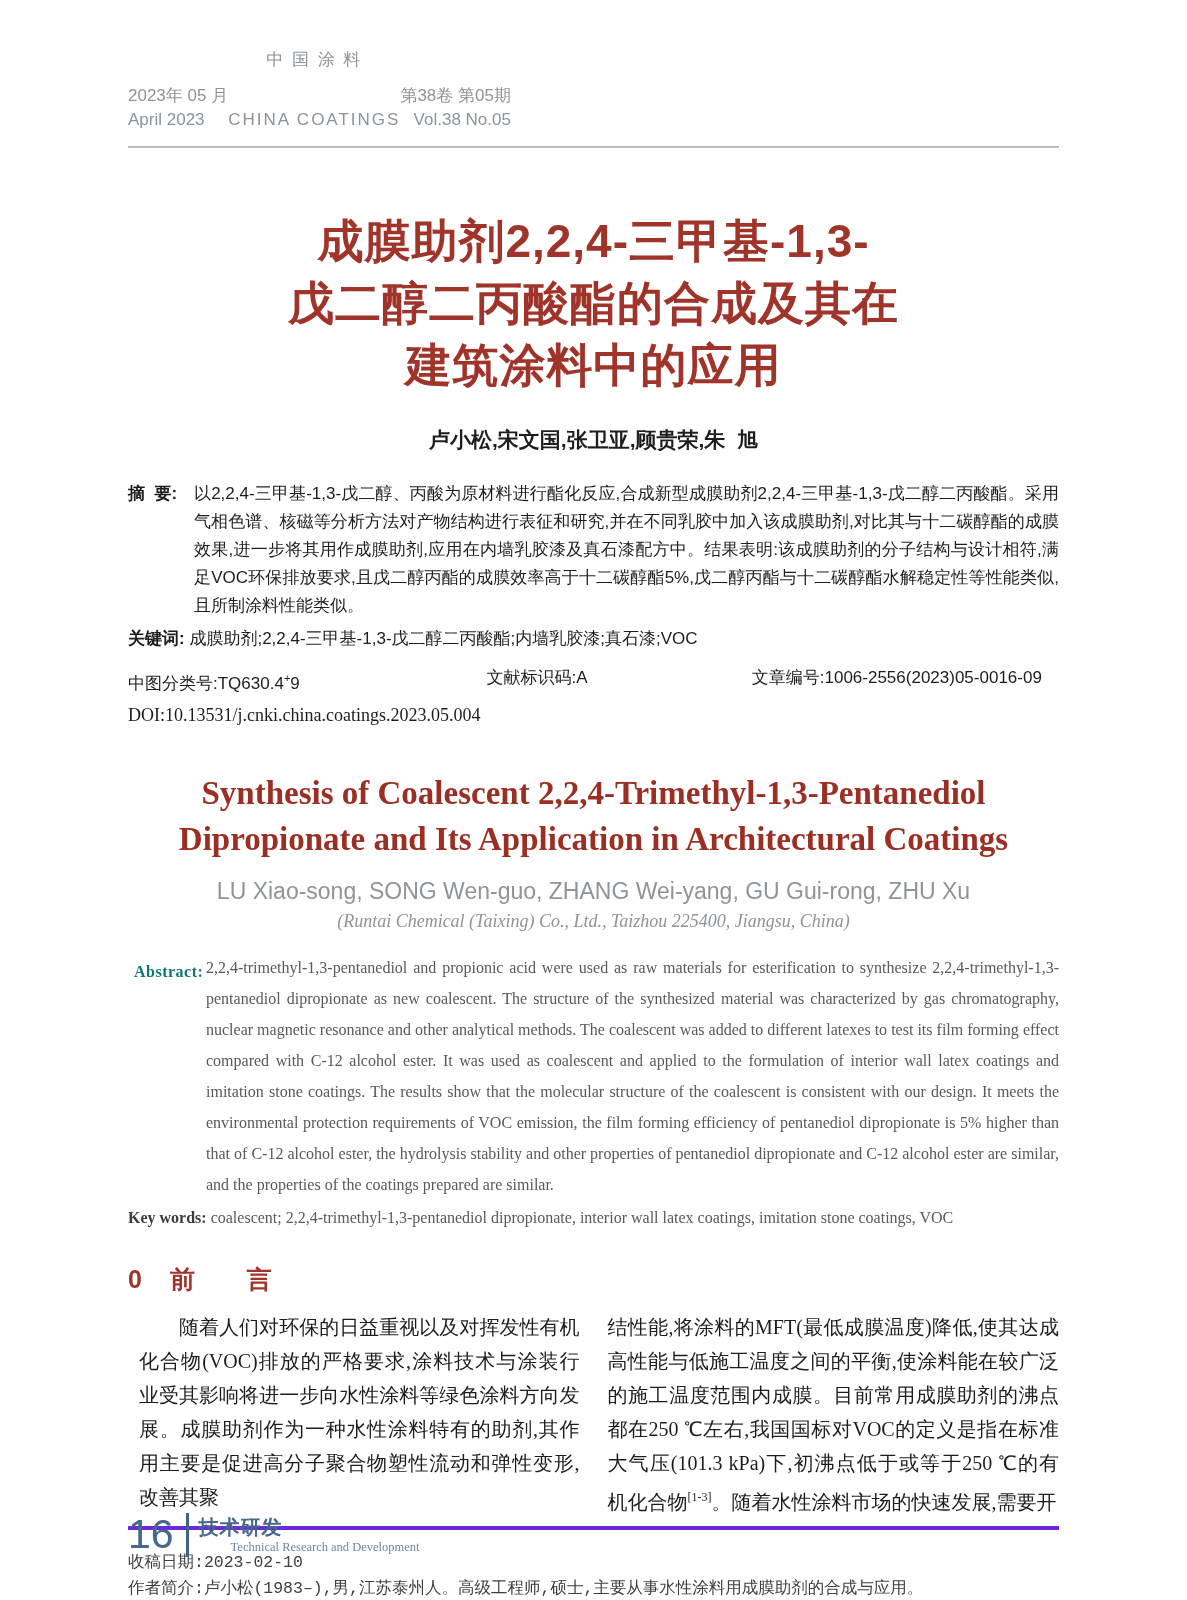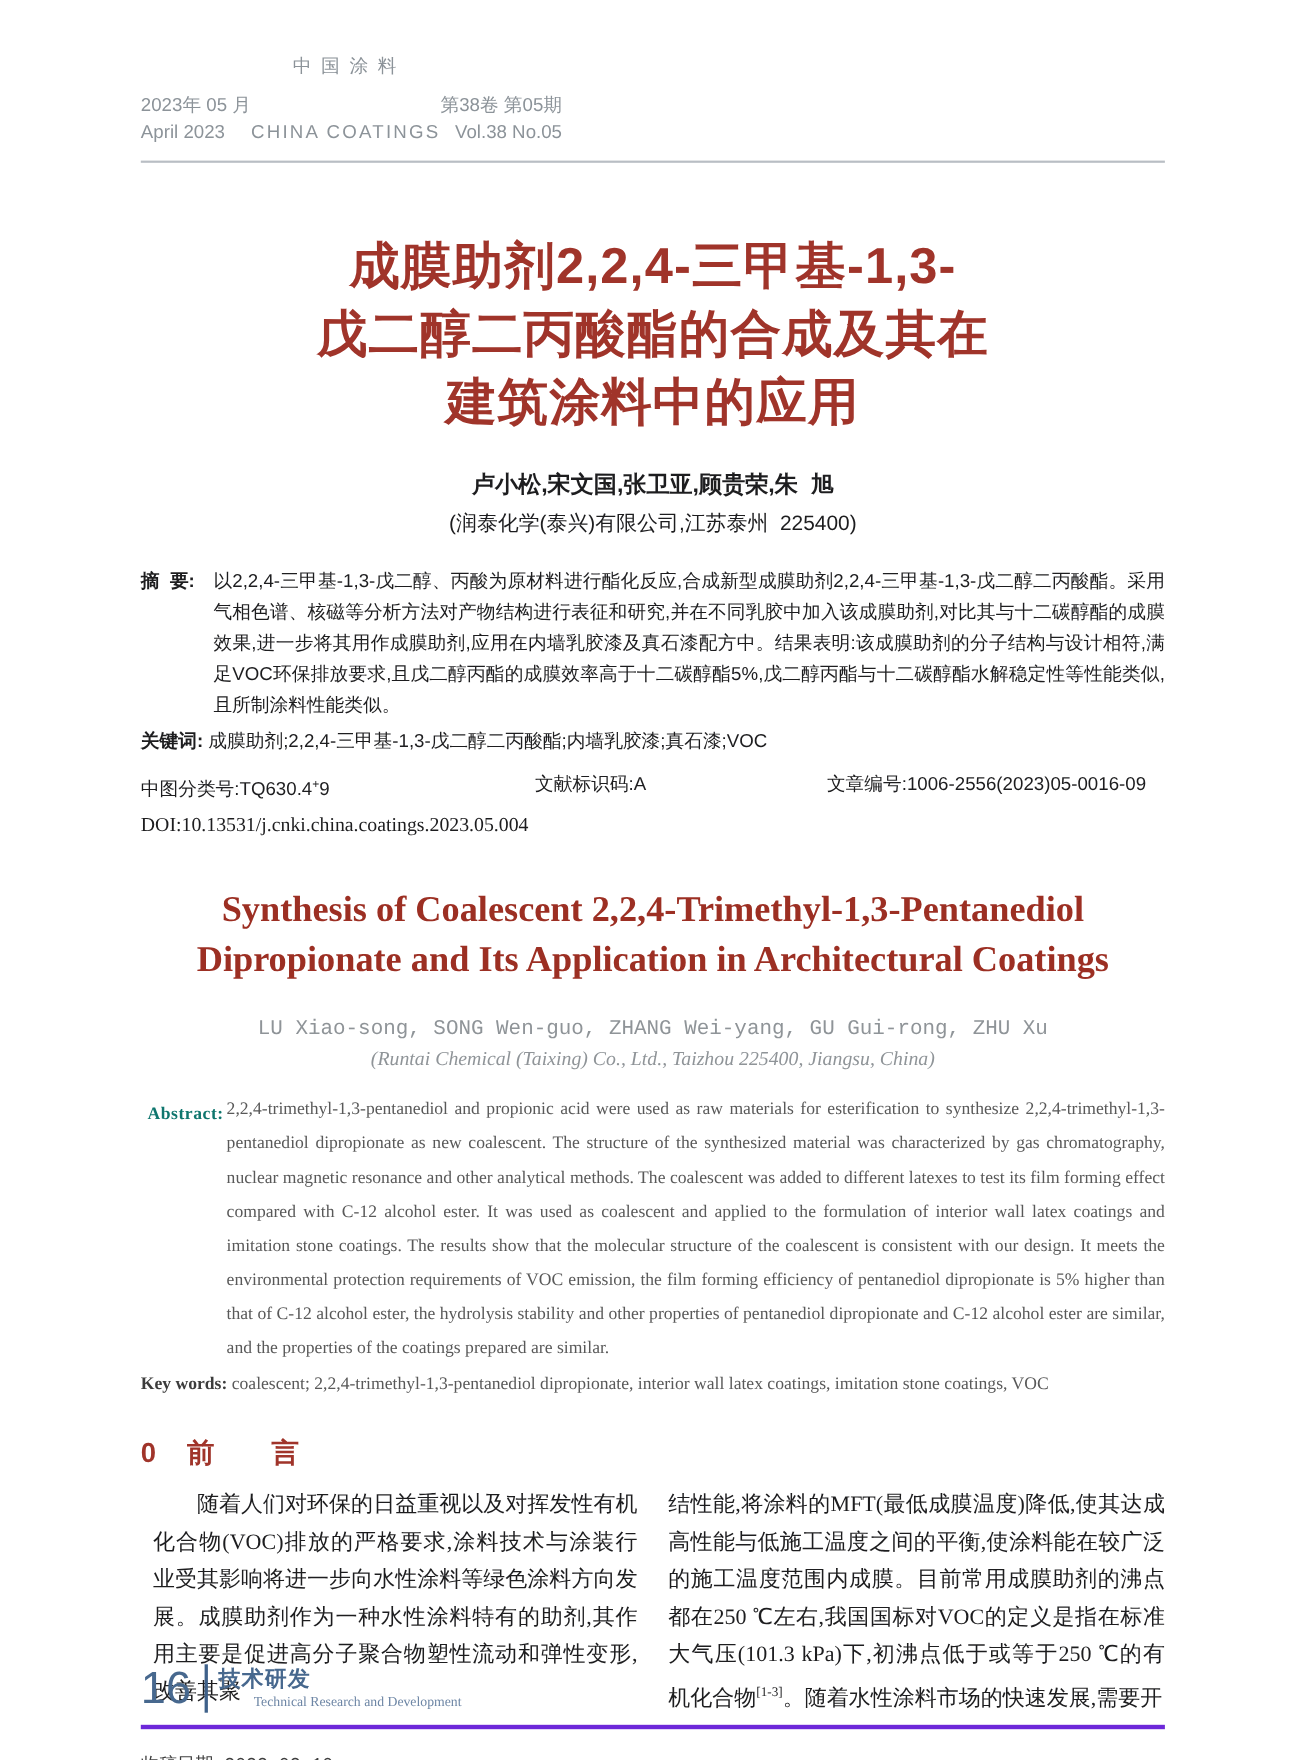--- a/index.html
+++ b/index.html
@@ -84,24 +84,24 @@
 
   
   .title-en {
     margin-top:44px; text-align:center;
     color:#9c2f23;
     font-family:"Liberation Serif", serif;
     font-weight:bold;
     font-size:33px; line-height:46px;
   }
   .authors-en {
-    margin-top:28px; text-align:center;
+    margin-top:16px; text-align:center;
     color:#8f9498;
-    font-family:Liberation Mono, monospace;
-    font-size:19px;
+    font-family:Liberation Sans, sans-serif;
+    font-size:23px;
   }
   .affil-en {
     margin-top:6px; text-align:center;
     color:#8f9498;
     font-family:"Liberation Serif", serif;
     font-style:italic; font-size:18px;
   }
   .abs-en {
     margin-top:20px;
     position:relative; padding-left:78px;
@@ -204,21 +204,20 @@
     </div>
     <hr class="runhead-rule">
 
     <h1 class="title-cn">
       <div>成膜助剂2,2,4-三甲基-1,3-</div>
       <div>戊二醇二丙酸酯的合成及其在</div>
       <div>建筑涂料中的应用</div>
     </h1>
 
     <div class="authors-cn">卢小松,宋文国,张卫亚,顾贵荣,朱  旭</div>
-    <div class="affil-cn">(润泰化学(泰兴)有限公司,江苏泰州  225400)</div>
 
     <div class="abs-cn">
       <span class="lbl">摘  要:</span>
       <span>以2,2,4-三甲基-1,3-戊二醇、丙酸为原材料进行酯化反应,合成新型成膜助剂2,2,4-三甲基-1,3-戊二醇二丙酸酯。采用气相色谱、核磁等分析方法对产物结构进行表征和研究,并在不同乳胶中加入该成膜助剂,对比其与十二碳醇酯的成膜效果,进一步将其用作成膜助剂,应用在内墙乳胶漆及真石漆配方中。结果表明:该成膜助剂的分子结构与设计相符,满足VOC环保排放要求,且戊二醇丙酯的成膜效率高于十二碳醇酯5%,戊二醇丙酯与十二碳醇酯水解稳定性等性能类似,且所制涂料性能类似。</span>
     </div>
 
     <div class="kw-cn">
       <span class="lbl">关键词:</span>
       <span>成膜助剂;2,2,4-三甲基-1,3-戊二醇二丙酸酯;内墙乳胶漆;真石漆;VOC</span>
     </div>

